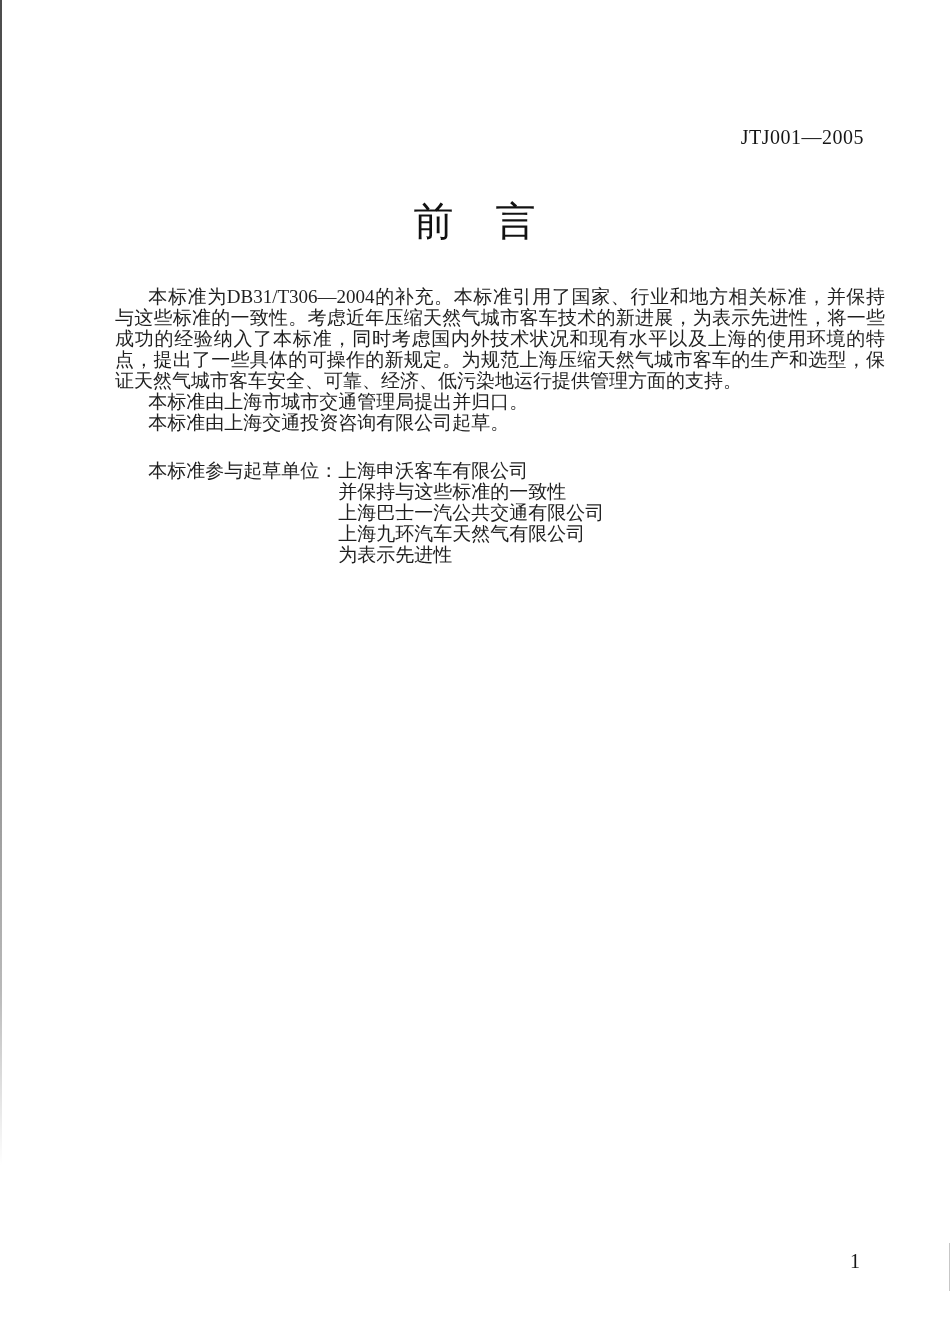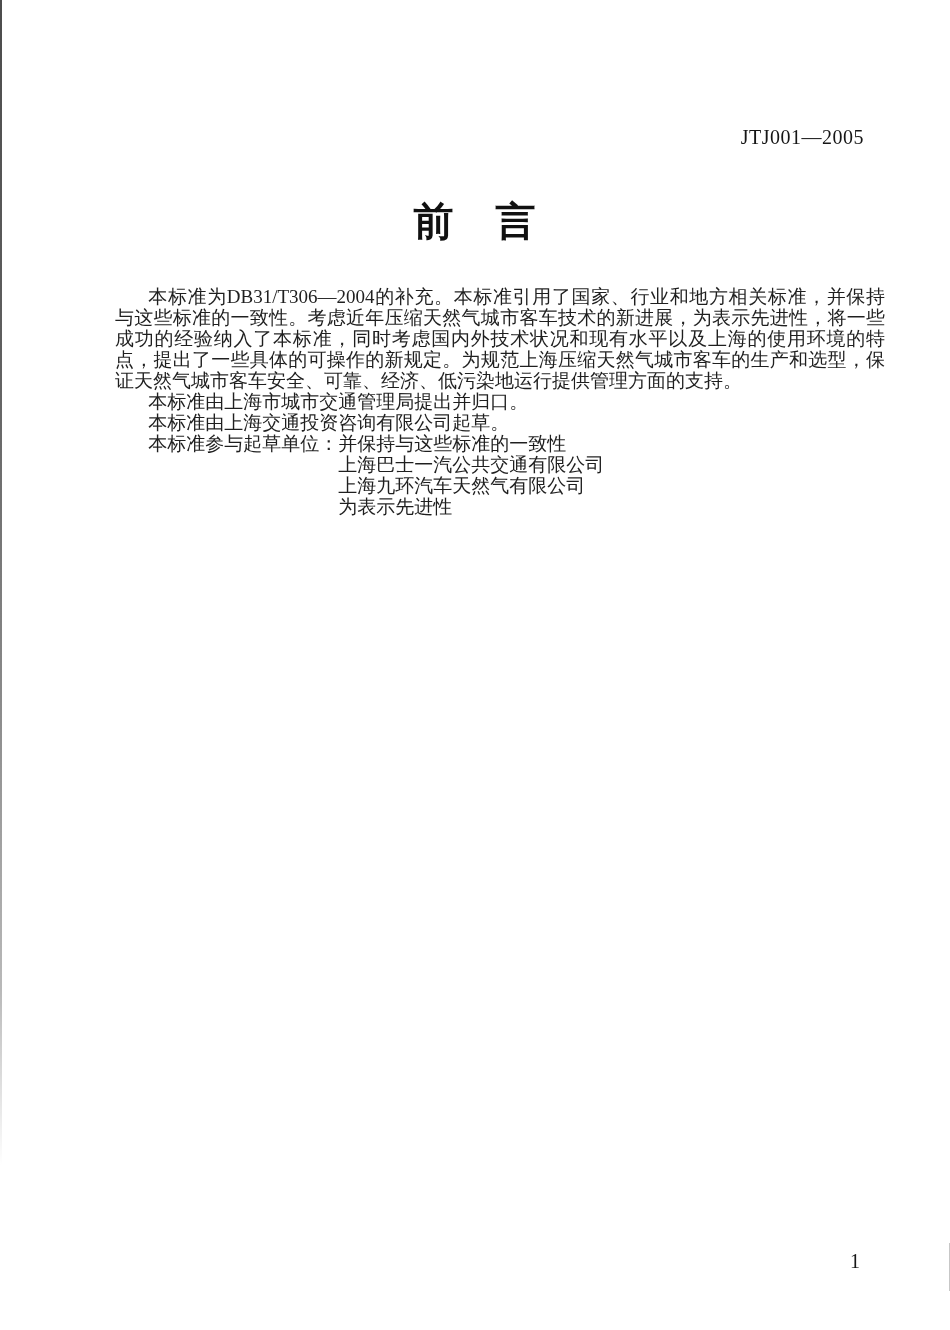--- a/index.html
+++ b/index.html
@@ -20,41 +20,41 @@
     background:#c7c7c7;
   }
   .header-code{
     position:absolute;top:110px;right:86px;
     font-size:20px;letter-spacing:0.5px;color:#161616;margin-top:16px;
   }
   .doc-title{
     position:absolute;top:194px;left:0;width:100%;
     text-align:center;
     font-family:"Liberation Sans","DejaVu Sans",sans-serif;
-    font-weight:bold;font-size:40px;color:#111;
+    font-weight:normal;font-size:40px;color:#111;
     letter-spacing:1px;
   }
   .body-block{
     position:absolute;top:286px;left:115px;width:770px;
     font-size:19px;line-height:21px;
     color:#1f1f1f;
   }
   .para{
     margin:0;
     text-align:justify;
     text-justify:inter-ideograph;
     text-indent:1.75em;
   }
   .para-single{
     margin:0;
     text-indent:1.75em;
     white-space:nowrap;
   }
   .units-row{
-    display:flex;align-items:flex-start;
+    display:flex;align-items:flex-start;margin-top:27px;
   }
   .units-label{
     padding-left:1.75em;
     white-space:nowrap;
     flex:0 0 auto;
   }
   .units-list{flex:1 1 auto;}
   .unit{white-space:nowrap;}
   .page-number{
     position:absolute;top:1250px;left:850px;
@@ -77,20 +77,21 @@
 
     <p class="para">本标准为DB31/T306—2004的补充。本标准引用了国家、行业和地方相关标准，并保持与这些标准的一致性。考虑近年压缩天然气城市客车技术的新进展，为表示先进性，将一些成功的经验纳入了本标准，同时考虑国内外技术状况和现有水平以及上海的使用环境的特点，提出了一些具体的可操作的新规定。为规范上海压缩天然气城市客车的生产和选型，保证天然气城市客车安全、可靠、经济、低污染地运行提供管理方面的支持。</p>
 
     <p class="para-single">本标准由上海市城市交通管理局提出并归口。</p>
 
     <p class="para-single">本标准由上海交通投资咨询有限公司起草。</p>
 
     <div class="units-row">
       <span class="units-label">本标准参与起草单位：</span>
       <div class="units-list">
+        <div class="unit">上海申沃客车有限公司</div>
         <div class="unit">并保持与这些标准的一致性</div>
         <div class="unit">上海巴士一汽公共交通有限公司</div>
         <div class="unit">上海九环汽车天然气有限公司</div>
         <div class="unit">为表示先进性</div>
       </div>
     </div>
 
   </div>
 
   <div class="page-number">1</div>

